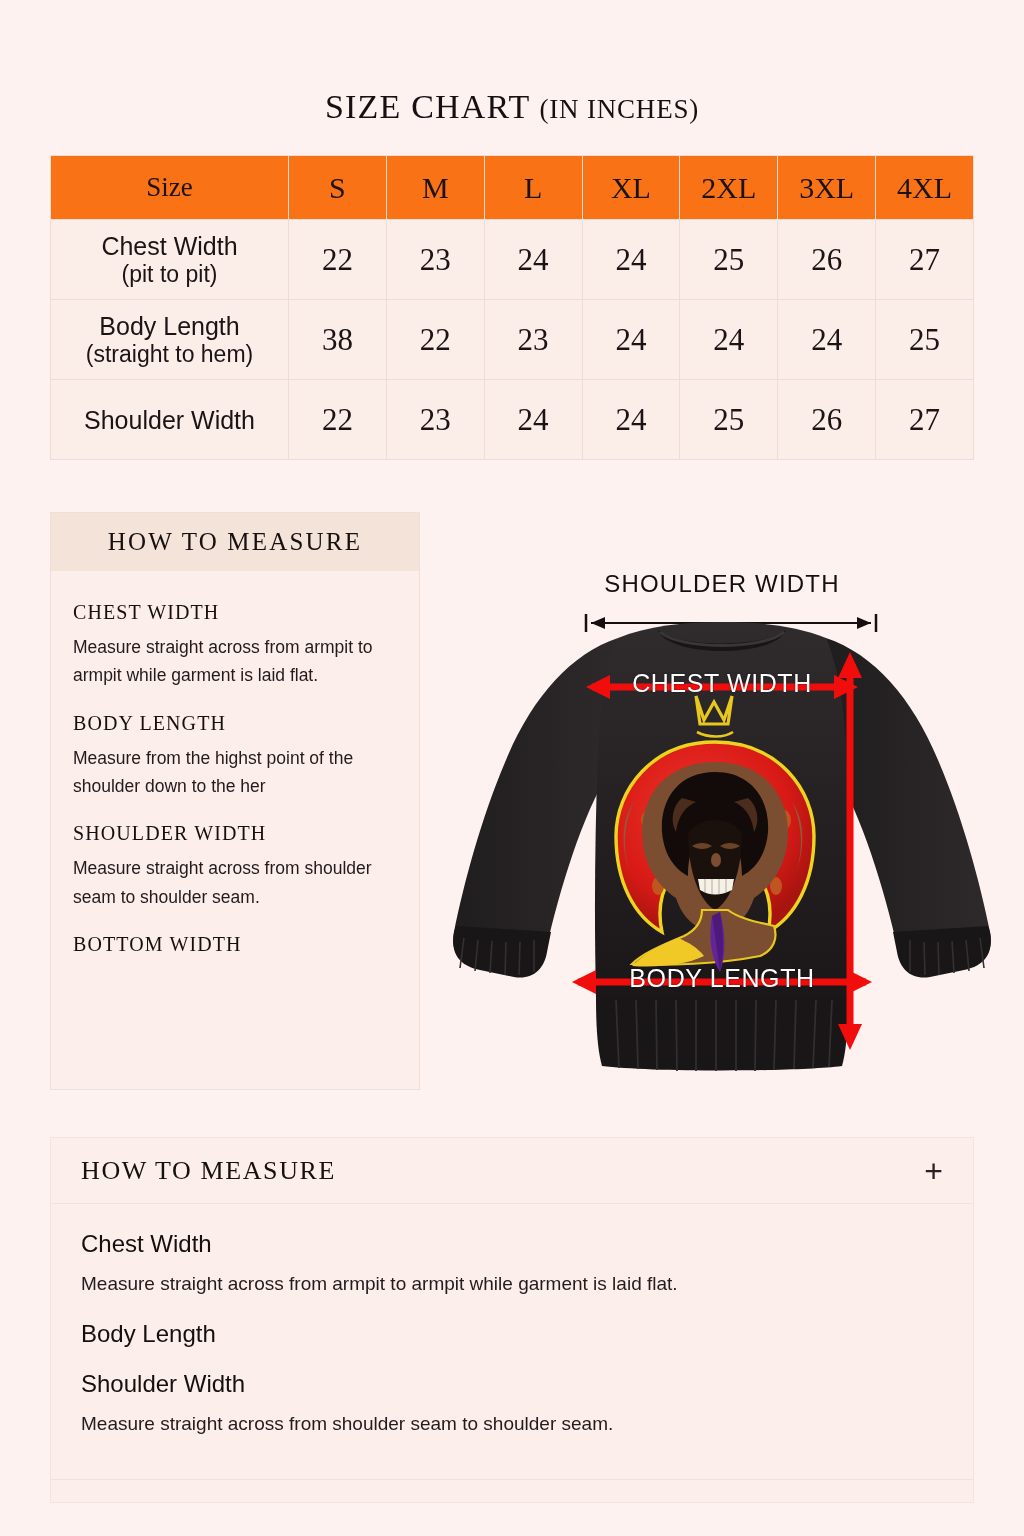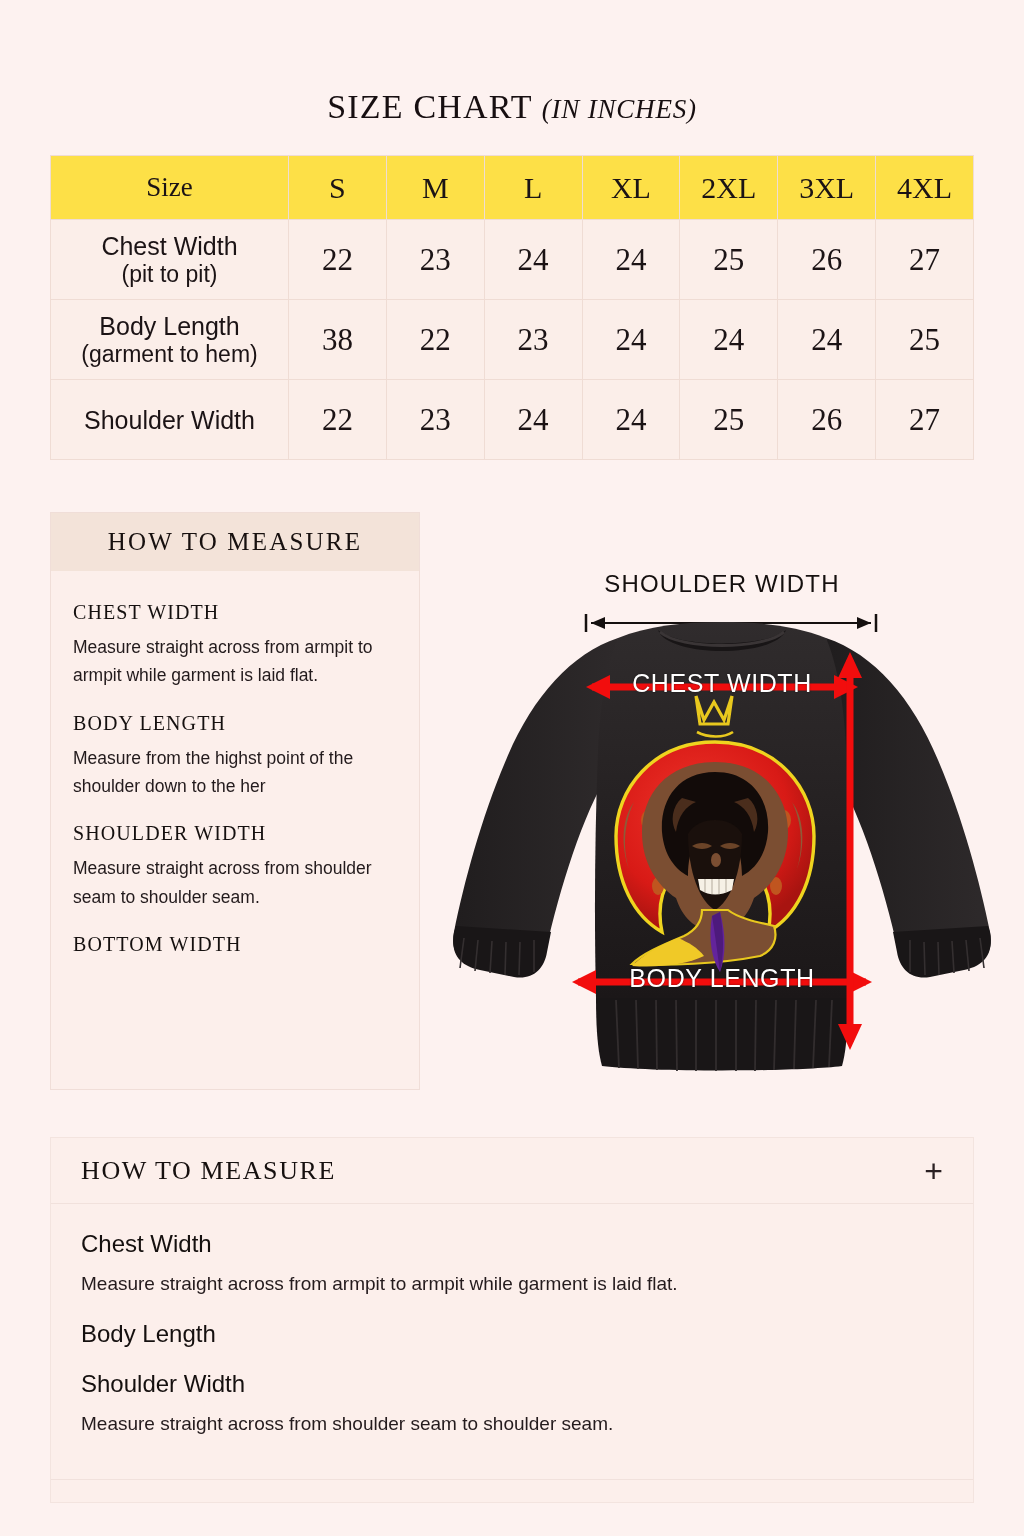--- a/index.html
+++ b/index.html
@@ -22,21 +22,20 @@
     color: #170f11;
     white-space: nowrap;
   }
   .page-title .t-main {
     font-size: 34px;
     letter-spacing: 1.2px;
   }
   .page-title .t-sub {
     font-size: 27px;
     letter-spacing: 0.8px;
-    font-style: italic;
   }
 
   
   .size-table-wrap {
     position: absolute;
     left: 50px;
     top: 155px;
     width: 924px;
   }
   table.size-table {
@@ -44,21 +43,21 @@
     border-collapse: collapse;
     table-layout: fixed;
   }
   table.size-table th,
   table.size-table td {
     border: 1px solid #efdcd4;
     text-align: center;
     vertical-align: middle;
   }
   table.size-table thead th {
-    background: #fde047;
+    background: #f97316;
     height: 64px;
     font-weight: normal;
     font-family: "Liberation Serif", serif;
     font-size: 30px;
     color: #1b1315;
   }
   table.size-table thead th.c-label {
     font-size: 27px;
   }
   table.size-table tbody td {
@@ -280,21 +279,21 @@
         <td>23</td>
         <td>24</td>
         <td>24</td>
         <td>25</td>
         <td>26</td>
         <td>27</td>
       </tr>
       <tr>
         <td class="c-label">
           <span>Body Length</span>
-          <span class="sub">(garment to hem)</span>
+          <span class="sub">(straight to hem)</span>
         </td>
         <td>38</td>
         <td>22</td>
         <td>23</td>
         <td>24</td>
         <td>24</td>
         <td>24</td>
         <td>25</td>
       </tr>
       <tr>

